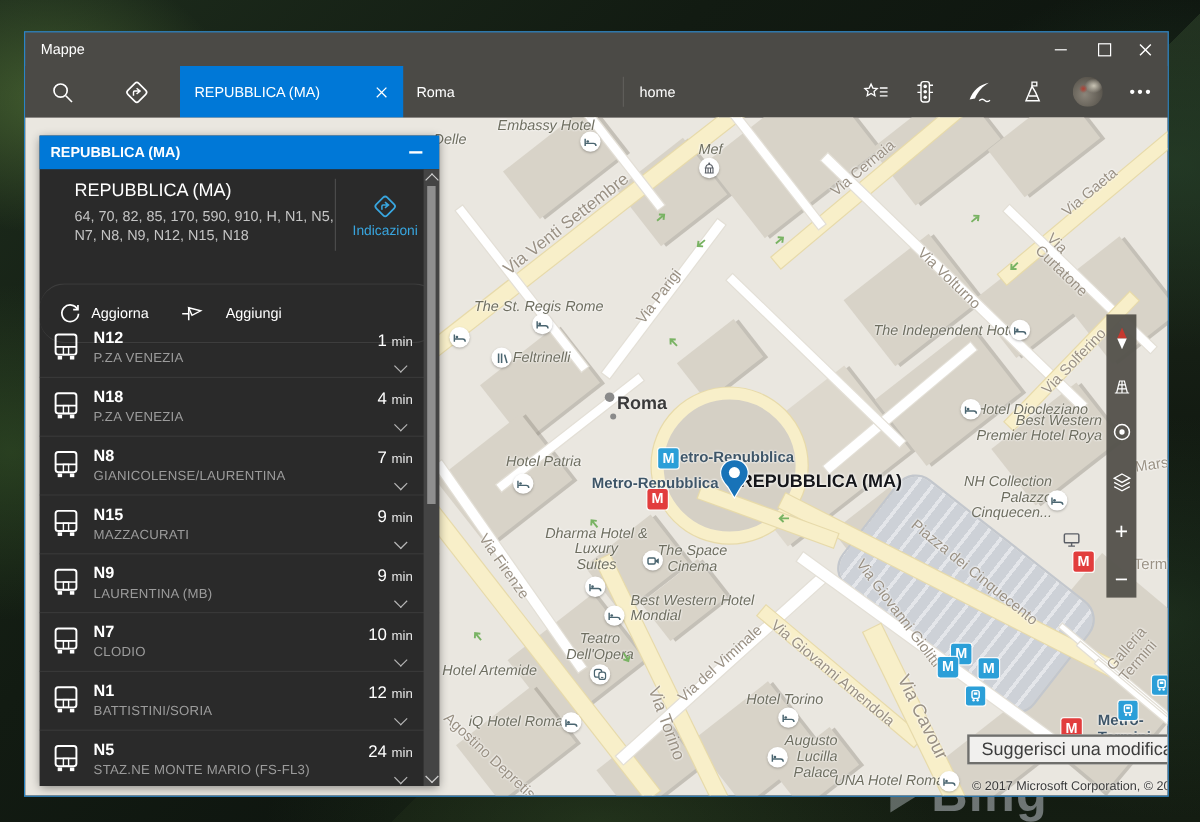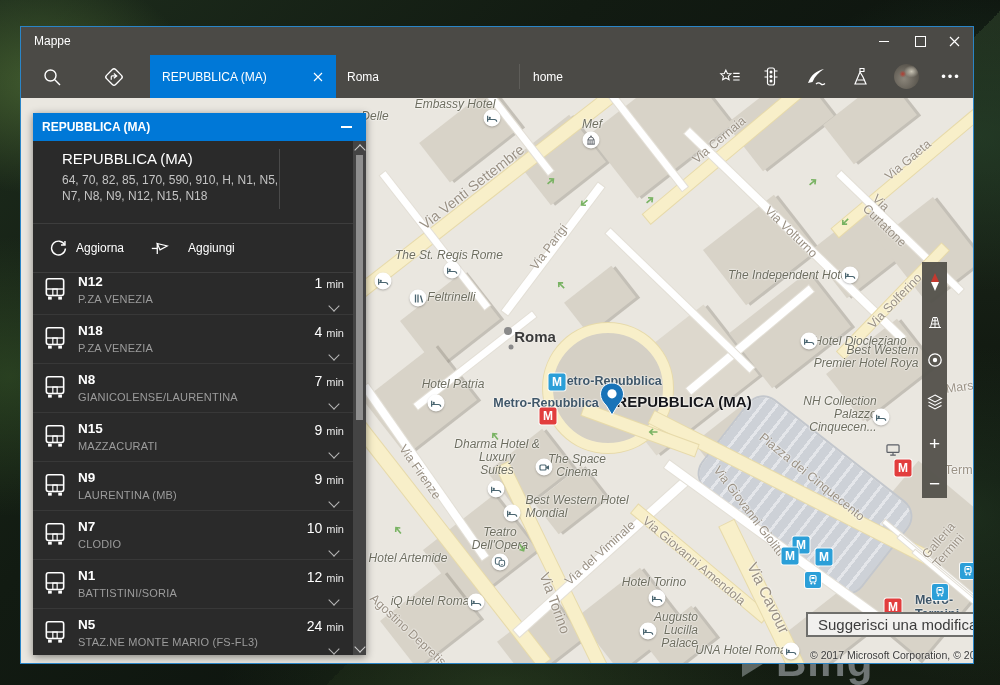--- a/index.html
+++ b/index.html
@@ -85,21 +85,21 @@
   .panel-header{position:absolute;left:0;top:0;right:0;height:28px;background:#0078d7;color:#fff;
     font-size:12px;font-weight:bold;line-height:28px;padding-left:9px;box-sizing:border-box;}
   .collapse-btn{position:absolute;right:8px;top:0;width:24px;height:28px;display:flex;align-items:center;justify-content:center;}
   .collapse-btn span{width:11px;height:2px;background:#fff;display:block;}
   .info{position:absolute;left:0;top:28px;right:0;height:77px;}
   .info-title{position:absolute;left:29px;top:9px;font-size:15px;color:#fff;}
   .info-lines{position:absolute;left:29px;top:31px;width:218px;font-size:12px;line-height:16px;color:#c4c4c4;}
   .info-divider{position:absolute;left:246px;top:8px;width:1px;height:60px;background:#4a4a4a;}
   .directions-btn{position:absolute;left:252px;top:8px;width:72px;height:62px;display:flex;flex-direction:column;align-items:center;justify-content:center;gap:4px;}
   .directions-btn .dlabel{color:#38a5de;font-size:11.5px;}
-  .actions{position:absolute;left:0;top:110px;right:0;height:48px;border-top:1px solid #3d3d3d;border-bottom:1px solid #3d3d3d;display:flex;align-items:center;}
+  .actions{position:absolute;left:0;top:123px;right:0;height:48px;border-top:1px solid #3d3d3d;border-bottom:1px solid #3d3d3d;display:flex;align-items:center;border-radius:21px;}
   .action{display:flex;align-items:center;gap:8px;color:#fff;font-size:12px;}
   .action.refresh{margin-left:16px;}
   .action.add{margin-left:26px;gap:18px;}
   .transit{position:absolute;left:0;top:153px;right:0;bottom:0;overflow:hidden;}
   .trow{position:relative;height:48px;border-bottom:1px solid #383838;}
   .trow .bus{position:absolute;left:9px;top:10px;}
   .trow .tline{position:absolute;left:45px;top:8px;font-size:13.5px;font-weight:bold;color:#fff;}
   .trow .tdest{position:absolute;left:45px;top:27px;font-size:11px;color:#9c9c9c;letter-spacing:.2px;}
   .trow .ttime{position:absolute;right:22px;top:9px;font-size:14px;color:#fff;}
   .trow .ttime small{font-size:11px;color:#e8e8e8;}
@@ -598,20 +598,29 @@
     <div class="panel-header">
       <span>REPUBBLICA (MA)</span>
       <div class="collapse-btn">
           <span></span>
         </div>
     </div>
     <div class="info">
       <div class="info-title">REPUBBLICA (MA)</div>
       <div class="info-lines">64, 70, 82, 85, 170, 590, 910, H, N1, N5, N7, N8, N9, N12, N15, N18</div>
       <div class="info-divider"></div>
+      <div class="directions-btn">
+        <svg width="22" height="22" viewBox="0 0 24 24">
+            <g transform="rotate(45 12 12)">
+              <rect x="5" y="5" width="14" height="14" rx="2.5" fill="none" stroke="#38a5de" stroke-width="1.6"></rect>
+            </g>
+            <path d="M9 15 v-3.2 q0-1 1-1 h4.2 M11.8 8.2 L15 10.8 L11.8 13.4" fill="none" stroke="#38a5de" stroke-width="1.4"></path>
+          </svg>
+        <span class="dlabel">Indicazioni</span>
+      </div>
     </div>
     <div class="actions">
       <div class="action refresh">
         <svg width="19" height="19" viewBox="0 0 20 20">
             <path d="M16.5 6.2 A 7.3 7.3 0 1 0 17.3 10" fill="none" stroke="#fff" stroke-width="1.5"></path>
             <path d="M16.8 2.2 v4.2 h-4.2" fill="none" stroke="#fff" stroke-width="1.5"></path>
           </svg>
         <span>Aggiorna</span>
       </div>
       <div class="action add">

